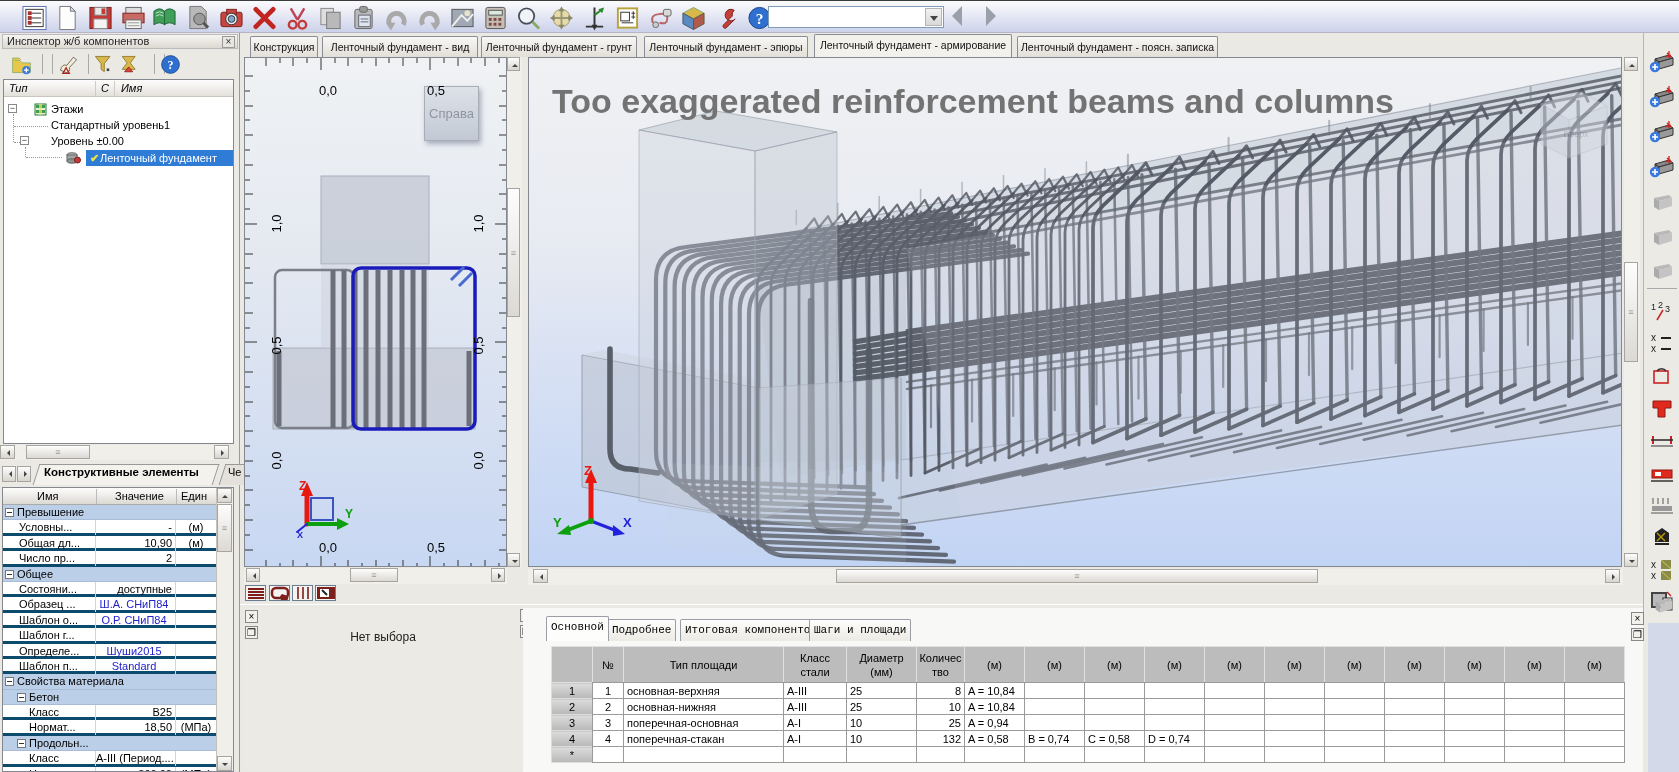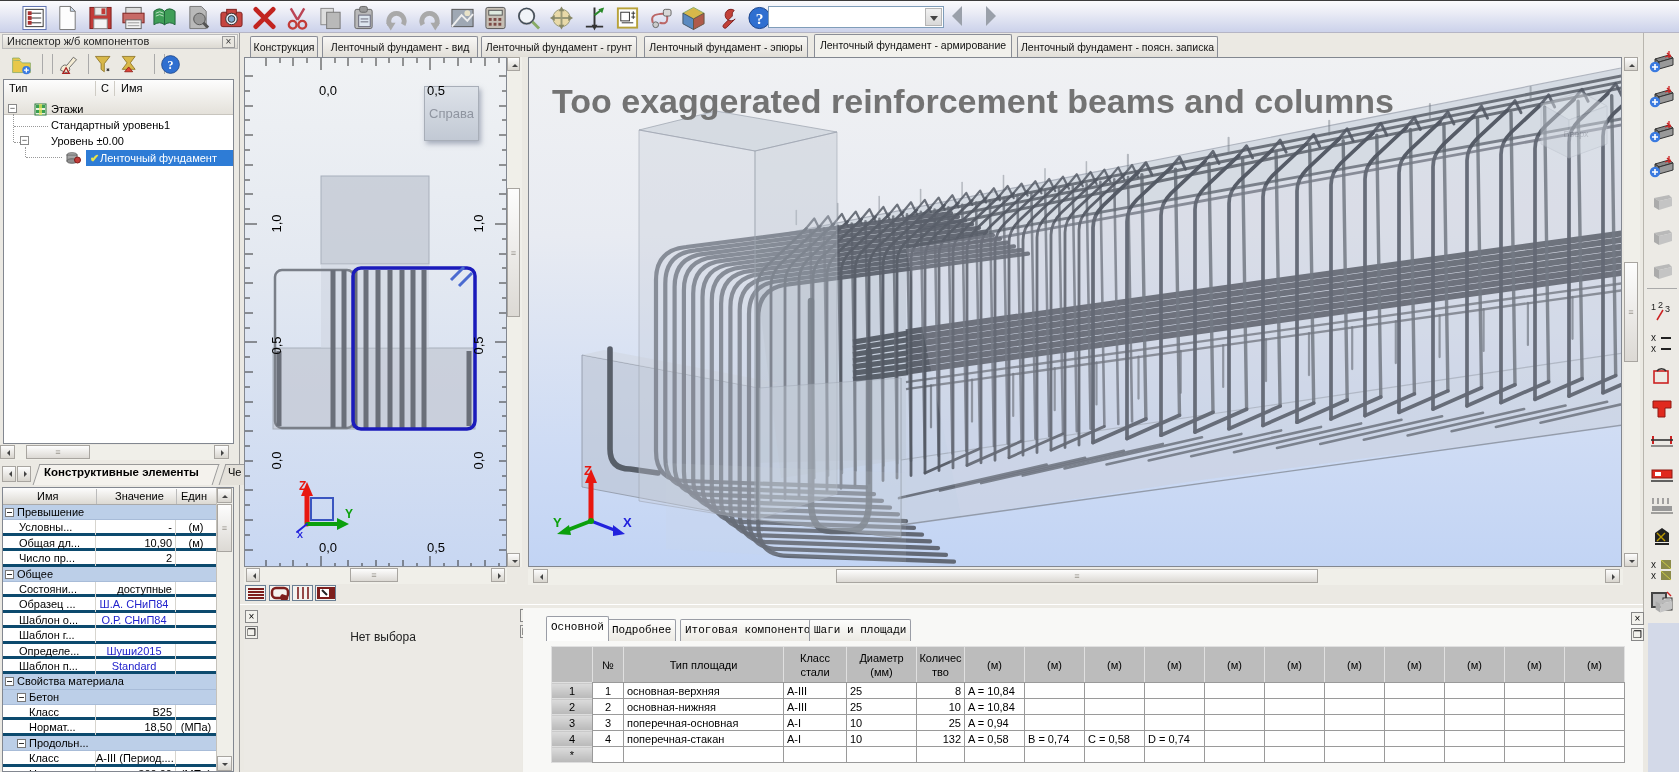--- a/index.html
+++ b/index.html
@@ -11,21 +11,21 @@
 #combo .drop { position:absolute; right:1px; top:1px; width:17px; height:18px; background:linear-gradient(#f2f2f2,#d8d8d8); border:1px solid #b5b5b5; }
 #combo .drop:after { content:""; position:absolute; left:4px; top:7px; border:4px solid transparent; border-top:5px solid #444; }
 .navarr { position:absolute; top:5px; width:0; height:0; border:10px solid transparent; }
 
 #leftpanel { position:absolute; left:0; top:33px; width:240px; height:739px; background:#ebe9e3; border-right:1px solid #9a9a9a; }
 #lp-title { position:absolute; left:2px; top:1px; width:236px; height:15px; background:linear-gradient(#f6f5f2,#dcd9d2); font-size:11px; color:#222; padding-left:4px; border:1px solid #bbb; }
 #lp-close { position:absolute; right:2px; top:1px; width:13px; height:12px; background:#e8e6e0; border:1px solid #999; font-size:10px; line-height:9px; text-align:center; color:#333; }
 #lp-toolbar { position:absolute; left:2px; top:18px; width:236px; height:27px; }
 .lpsep { position:absolute; top:3px; width:1px; height:20px; background:#aaa; }
 #treebox { position:absolute; left:3px; top:46px; width:231px; height:365px; background:#fff; border:1px solid #828790; }
-#treehead { position:absolute; left:0; top:0; width:229px; height:35px; background:linear-gradient(#fdfdfd,#e4e1da); border-bottom:1px solid #c8c5be; font-size:11px; }
+#treehead { position:absolute; left:0; top:0; width:229px; height:17px; background:linear-gradient(#fdfdfd,#e4e1da); border-bottom:1px solid #c8c5be; font-size:11px;font-style:italic; }
 #treehead span { position:absolute; top:2px; }
 .thsep { position:absolute; top:1px; width:1px; height:15px; background:#cfccc5; }
 .trow { position:absolute; font-size:11px; height:16px; line-height:16px; white-space:nowrap; }
 .expbox { position:absolute; width:9px; height:9px; border:1px solid #888; background:#fff; font-size:9px; line-height:7px; text-align:center; color:#333; }
 
 .dot { position:absolute; border-left:1px dotted #999; }
 .doth { position:absolute; border-top:1px dotted #999; }
 #hsb1 { position:absolute; left:0px; top:412px; width:229px; height:15px; background:#f0efe9; }
 
 .sbtn:after { content:""; position:absolute; width:0; height:0; border:3px solid transparent; }

